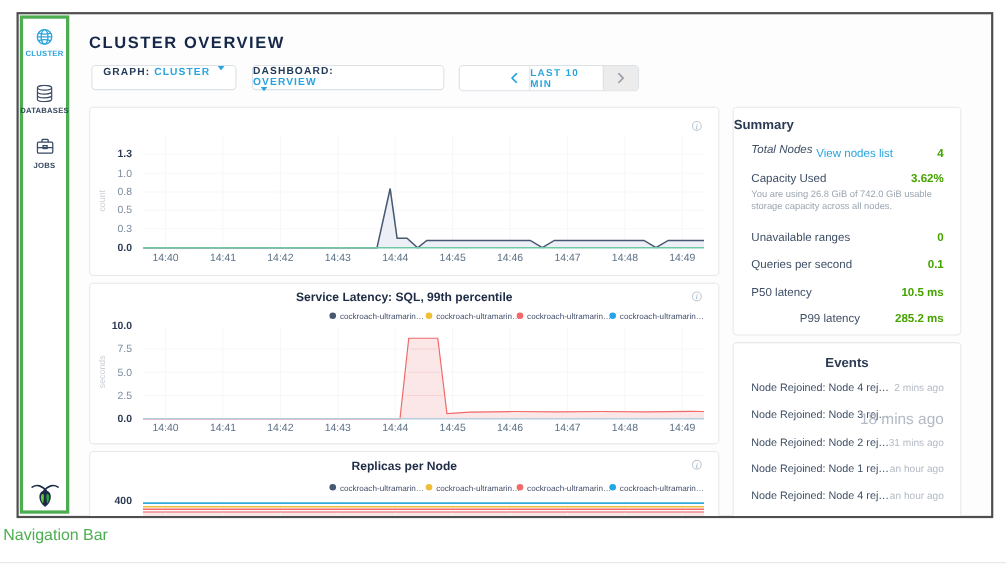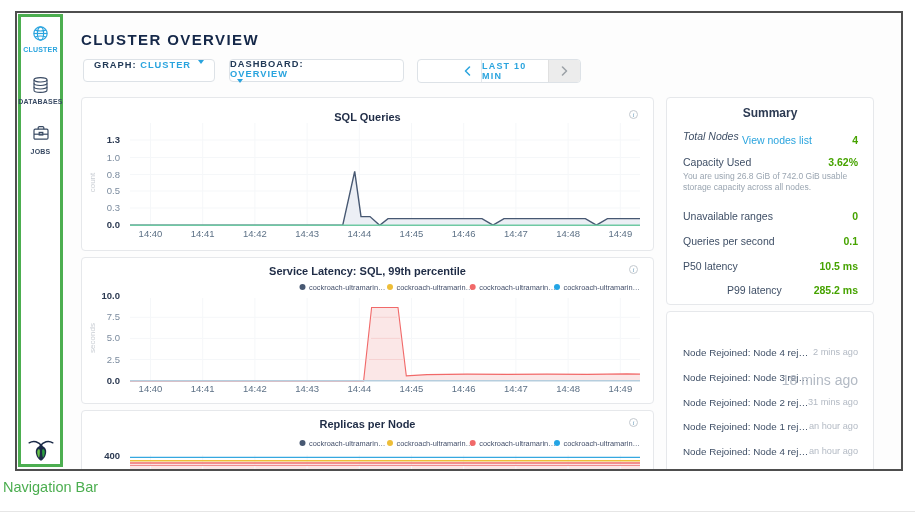--- a/index.html
+++ b/index.html
@@ -90,21 +90,20 @@
         </div>
       <div class="seg lbl">LAST 10 MIN</div>
       <div class="seg rarr">
           <svg width="7" height="10" viewBox="0 0 7 10">
             <path d="M1.5,1 L5.5,5 L1.5,9" fill="none" stroke="#9aa0a6" stroke-width="1.5" stroke-linecap="round" stroke-linejoin="round"></path>
           </svg>
         </div>
     </div>
 
     <div class="card" id="card1" style="left:64px; top:84px; width:573px; height:154px;">
-      <div class="ctitle" style="top:13px;">SQL Queries</div>
       <div class="info" style="left:547px; top:12px;">i</div>
       <svg width="571" height="152" style="position:absolute;left:0;top:0;">
         <g stroke="#f5f7f9" stroke-width="1">
           <line x1="68.5" y1="25" x2="68.5" y2="127"></line>
             <line x1="120.7" y1="25" x2="120.7" y2="127"></line>
             <line x1="172.9" y1="25" x2="172.9" y2="127"></line>
             <line x1="225.1" y1="25" x2="225.1" y2="127"></line>
             <line x1="277.3" y1="25" x2="277.3" y2="127"></line>
             <line x1="329.5" y1="25" x2="329.5" y2="127"></line>
             <line x1="381.7" y1="25" x2="381.7" y2="127"></line>
@@ -231,37 +230,38 @@
         </g>
         <line x1="48" y1="46.4" x2="558" y2="46.4" stroke="#35a8e0" stroke-width="1.4"></line>
         <line x1="48" y1="49.7" x2="558" y2="49.7" stroke="#eebe38" stroke-width="1.4"></line>
         <line x1="48" y1="52" x2="558" y2="52" stroke="#f16969" stroke-width="1.3"></line>
         <line x1="48" y1="54.4" x2="558" y2="54.4" stroke="#ef8d8d" stroke-width="1.3"></line>
         <text x="38" y="47.5" font-size="9.5" fill="#2c3a52" font-weight="bold" text-anchor="end">400</text>
       </svg>
     </div>
 
     <div class="card" id="summary" style="left:649px; top:84px; width:208px; height:208px; font-size:10.5px; color:#3f4f66;">
-      <div style="position:absolute; top:8px; width:100%; text-align:center; font-weight:bold; font-size:12px; color:#2c3a52;">Summary</div>
+      <div style="position:absolute; top:8px; width:100%; font-weight:bold; font-size:12px; color:#2c3a52;">Summary</div>
       <div style="position:absolute; left:16px; top:32px;font-style:italic;">Total Nodes</div>
       <div style="position:absolute; left:75px; top:36px; color:#2aa4de; font-size:10.5px;">View nodes list</div>
       <div style="position:absolute; right:15px; top:36px; color:#46a300; font-weight:bold;">4</div>
       <div style="position:absolute; left:16px; top:58px;">Capacity Used</div>
       <div style="position:absolute; right:15px; top:58px; color:#46a300; font-weight:bold;">3.62%</div>
       <div style="position:absolute; left:16px; top:73px; width:180px; font-size:8.5px; line-height:10.5px; color:#9aa5b1;">You are using 26.8 GiB of 742.0 GiB usable storage capacity across all nodes.</div>
       <div style="position:absolute; left:16px; top:112px;">Unavailable ranges</div>
       <div style="position:absolute; right:15px; top:112px; color:#46a300; font-weight:bold;">0</div>
       <div style="position:absolute; left:16px; top:137px;">Queries per second</div>
       <div style="position:absolute; right:15px; top:137px; color:#46a300; font-weight:bold;">0.1</div>
       <div style="position:absolute; left:16px; top:162px;">P50 latency</div>
       <div style="position:absolute; right:15px; top:162px; color:#46a300; font-weight:bold;">10.5 ms</div>
       <div style="position:absolute; left:16px; top:186px;padding-left:44px;">P99 latency</div>
       <div style="position:absolute; right:15px; top:186px; color:#46a300; font-weight:bold;">285.2 ms</div>
     </div>
     <div class="card" id="events" style="left:649px; top:298px; width:208px; height:200px; font-size:9.8px; color:#3f4f66;">
+      <div style="position:absolute; top:11px; width:100%; text-align:center; font-weight:bold; font-size:12px; color:#2c3a52;">Events</div>
       <div style="position:absolute; left:16px; top:35px; width:126px; white-space:nowrap; overflow:hidden; text-overflow:ellipsis;">Node Rejoined: Node 4 rejoined the cluster</div>
       <div style="position:absolute; right:15px; top:35px; color:#b3bac4; font-size:9.2px;">2 mins ago</div>
       <div style="position:absolute; left:16px; top:60px; width:126px; white-space:nowrap; overflow:hidden; text-overflow:ellipsis;">Node Rejoined: Node 3 rejoined the cluster</div>
       <div style="position:absolute; right:15px; top:60px; color:#b3bac4; font-size:14px;">18 mins ago</div>
       <div style="position:absolute; left:16px; top:85px; width:126px; white-space:nowrap; overflow:hidden; text-overflow:ellipsis;">Node Rejoined: Node 2 rejoined the cluster</div>
       <div style="position:absolute; right:15px; top:85px; color:#b3bac4; font-size:9.2px;">31 mins ago</div>
       <div style="position:absolute; left:16px; top:109px; width:126px; white-space:nowrap; overflow:hidden; text-overflow:ellipsis;">Node Rejoined: Node 1 rejoined the cluster</div>
       <div style="position:absolute; right:15px; top:109px; color:#b3bac4; font-size:9.2px;">an hour ago</div>
       <div style="position:absolute; left:16px; top:134px; width:126px; white-space:nowrap; overflow:hidden; text-overflow:ellipsis;">Node Rejoined: Node 4 rejoined the cluster</div>
       <div style="position:absolute; right:15px; top:134px; color:#b3bac4; font-size:9.2px;">an hour ago</div>

